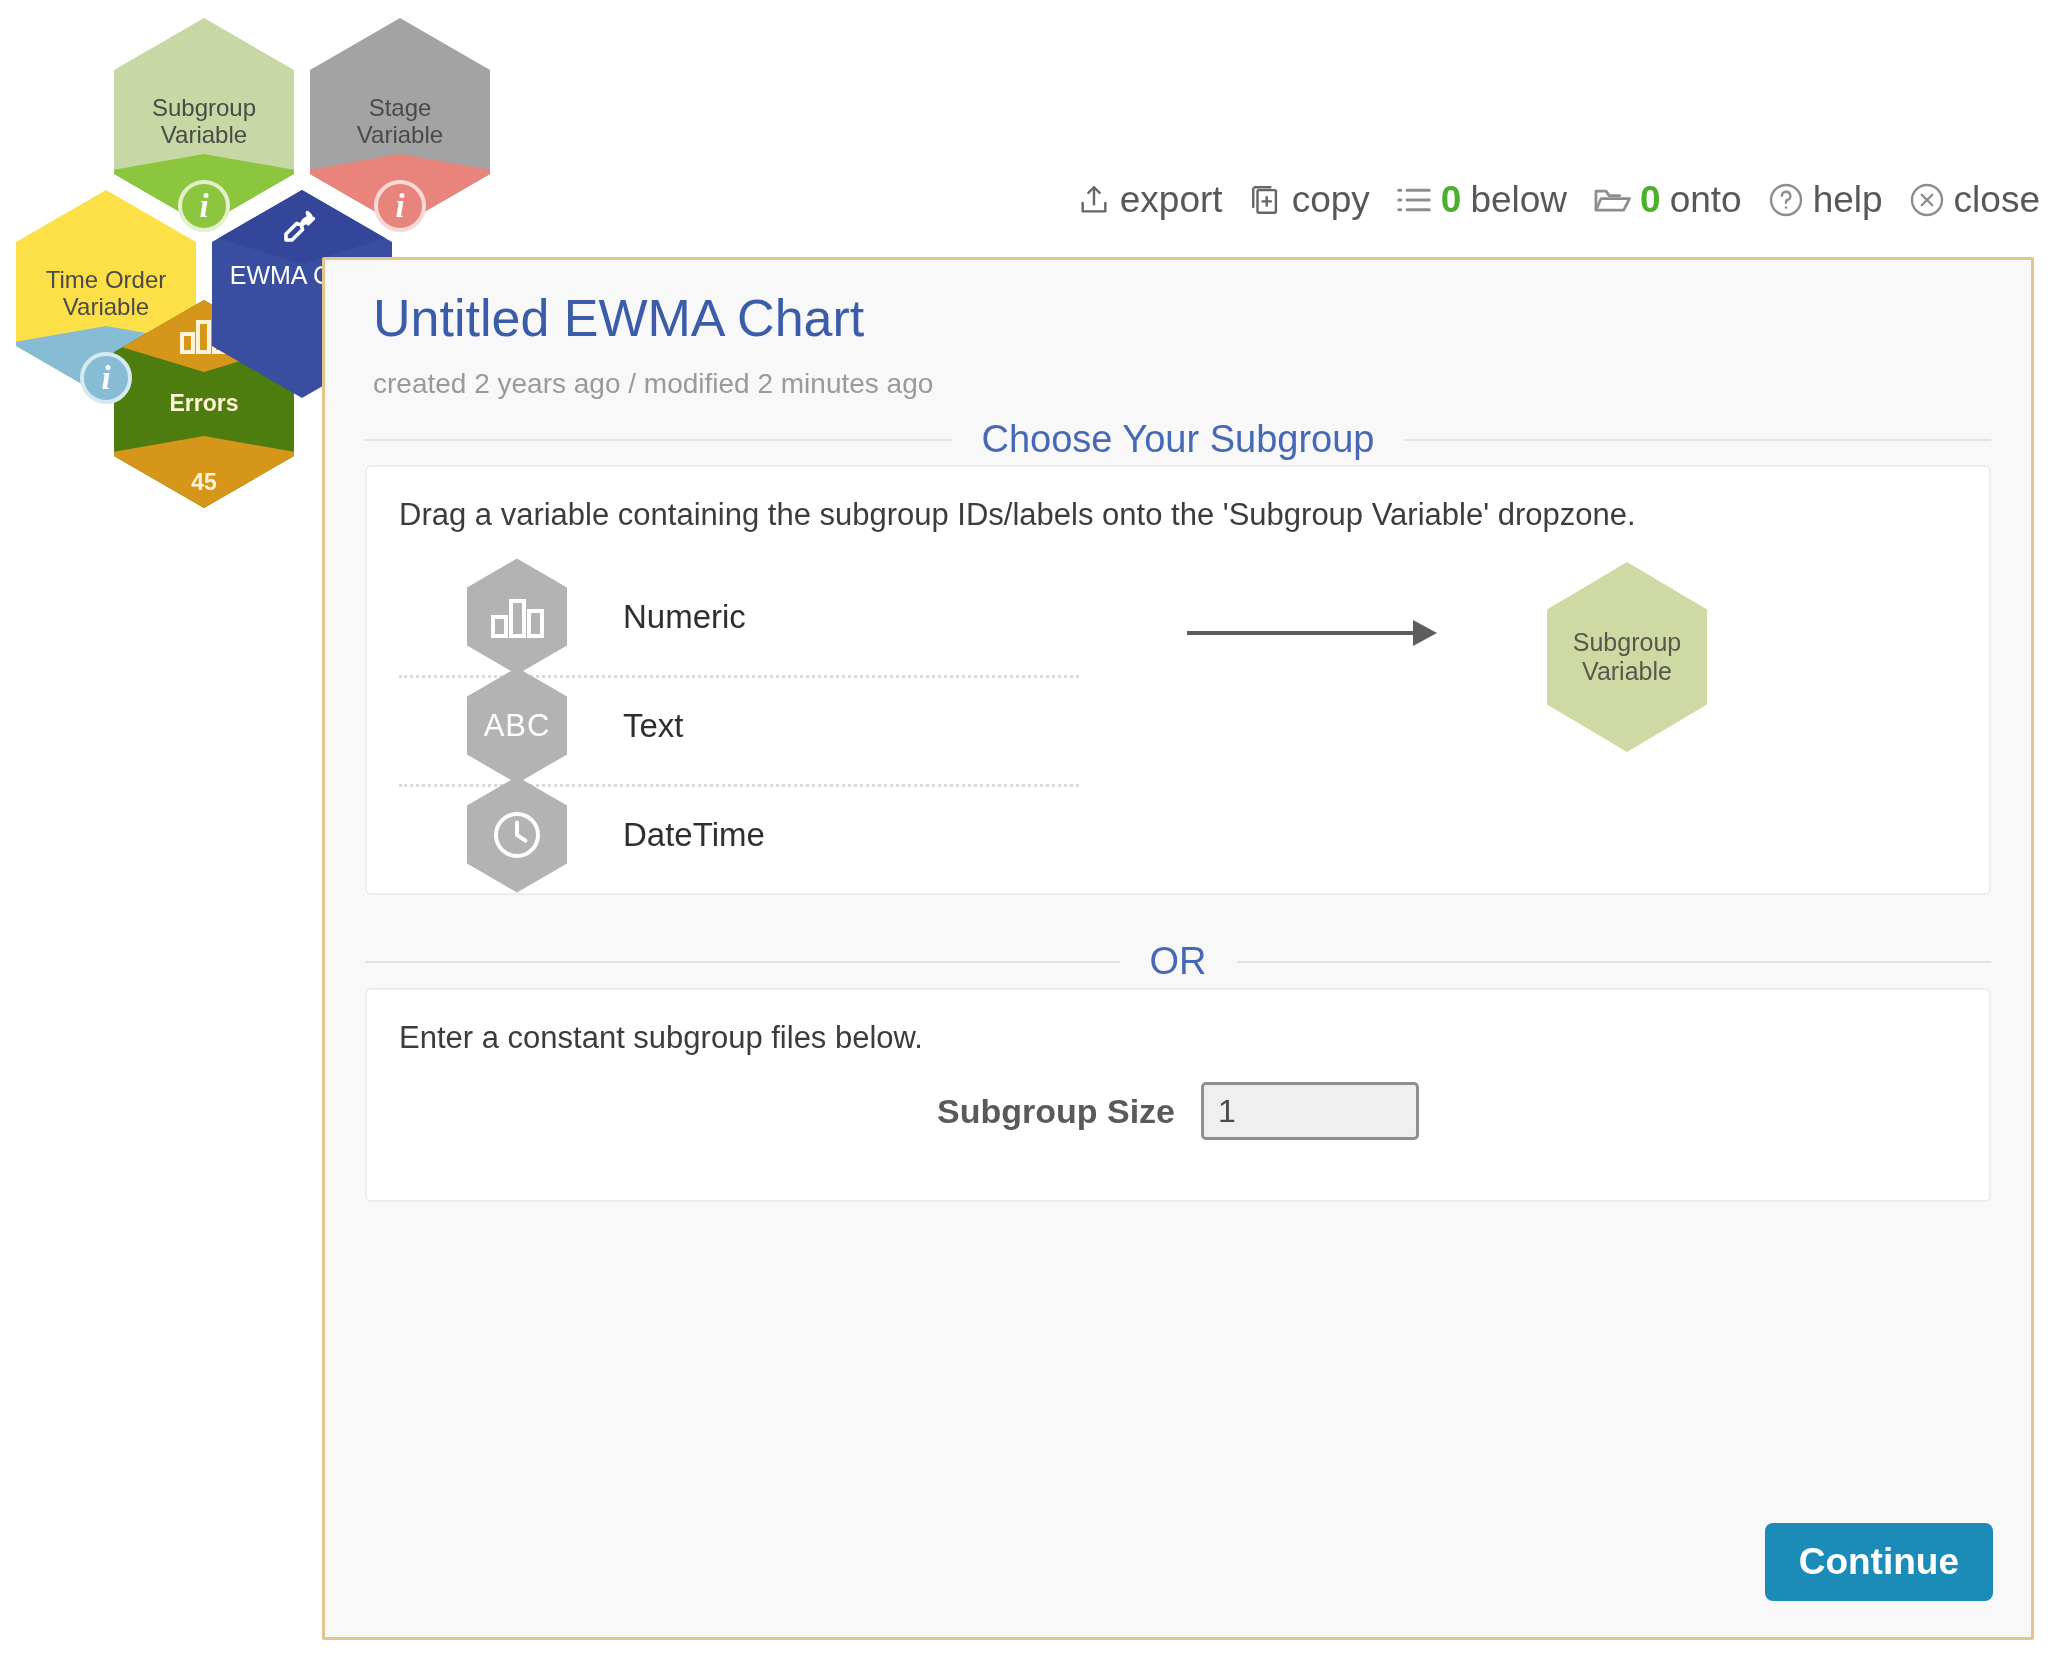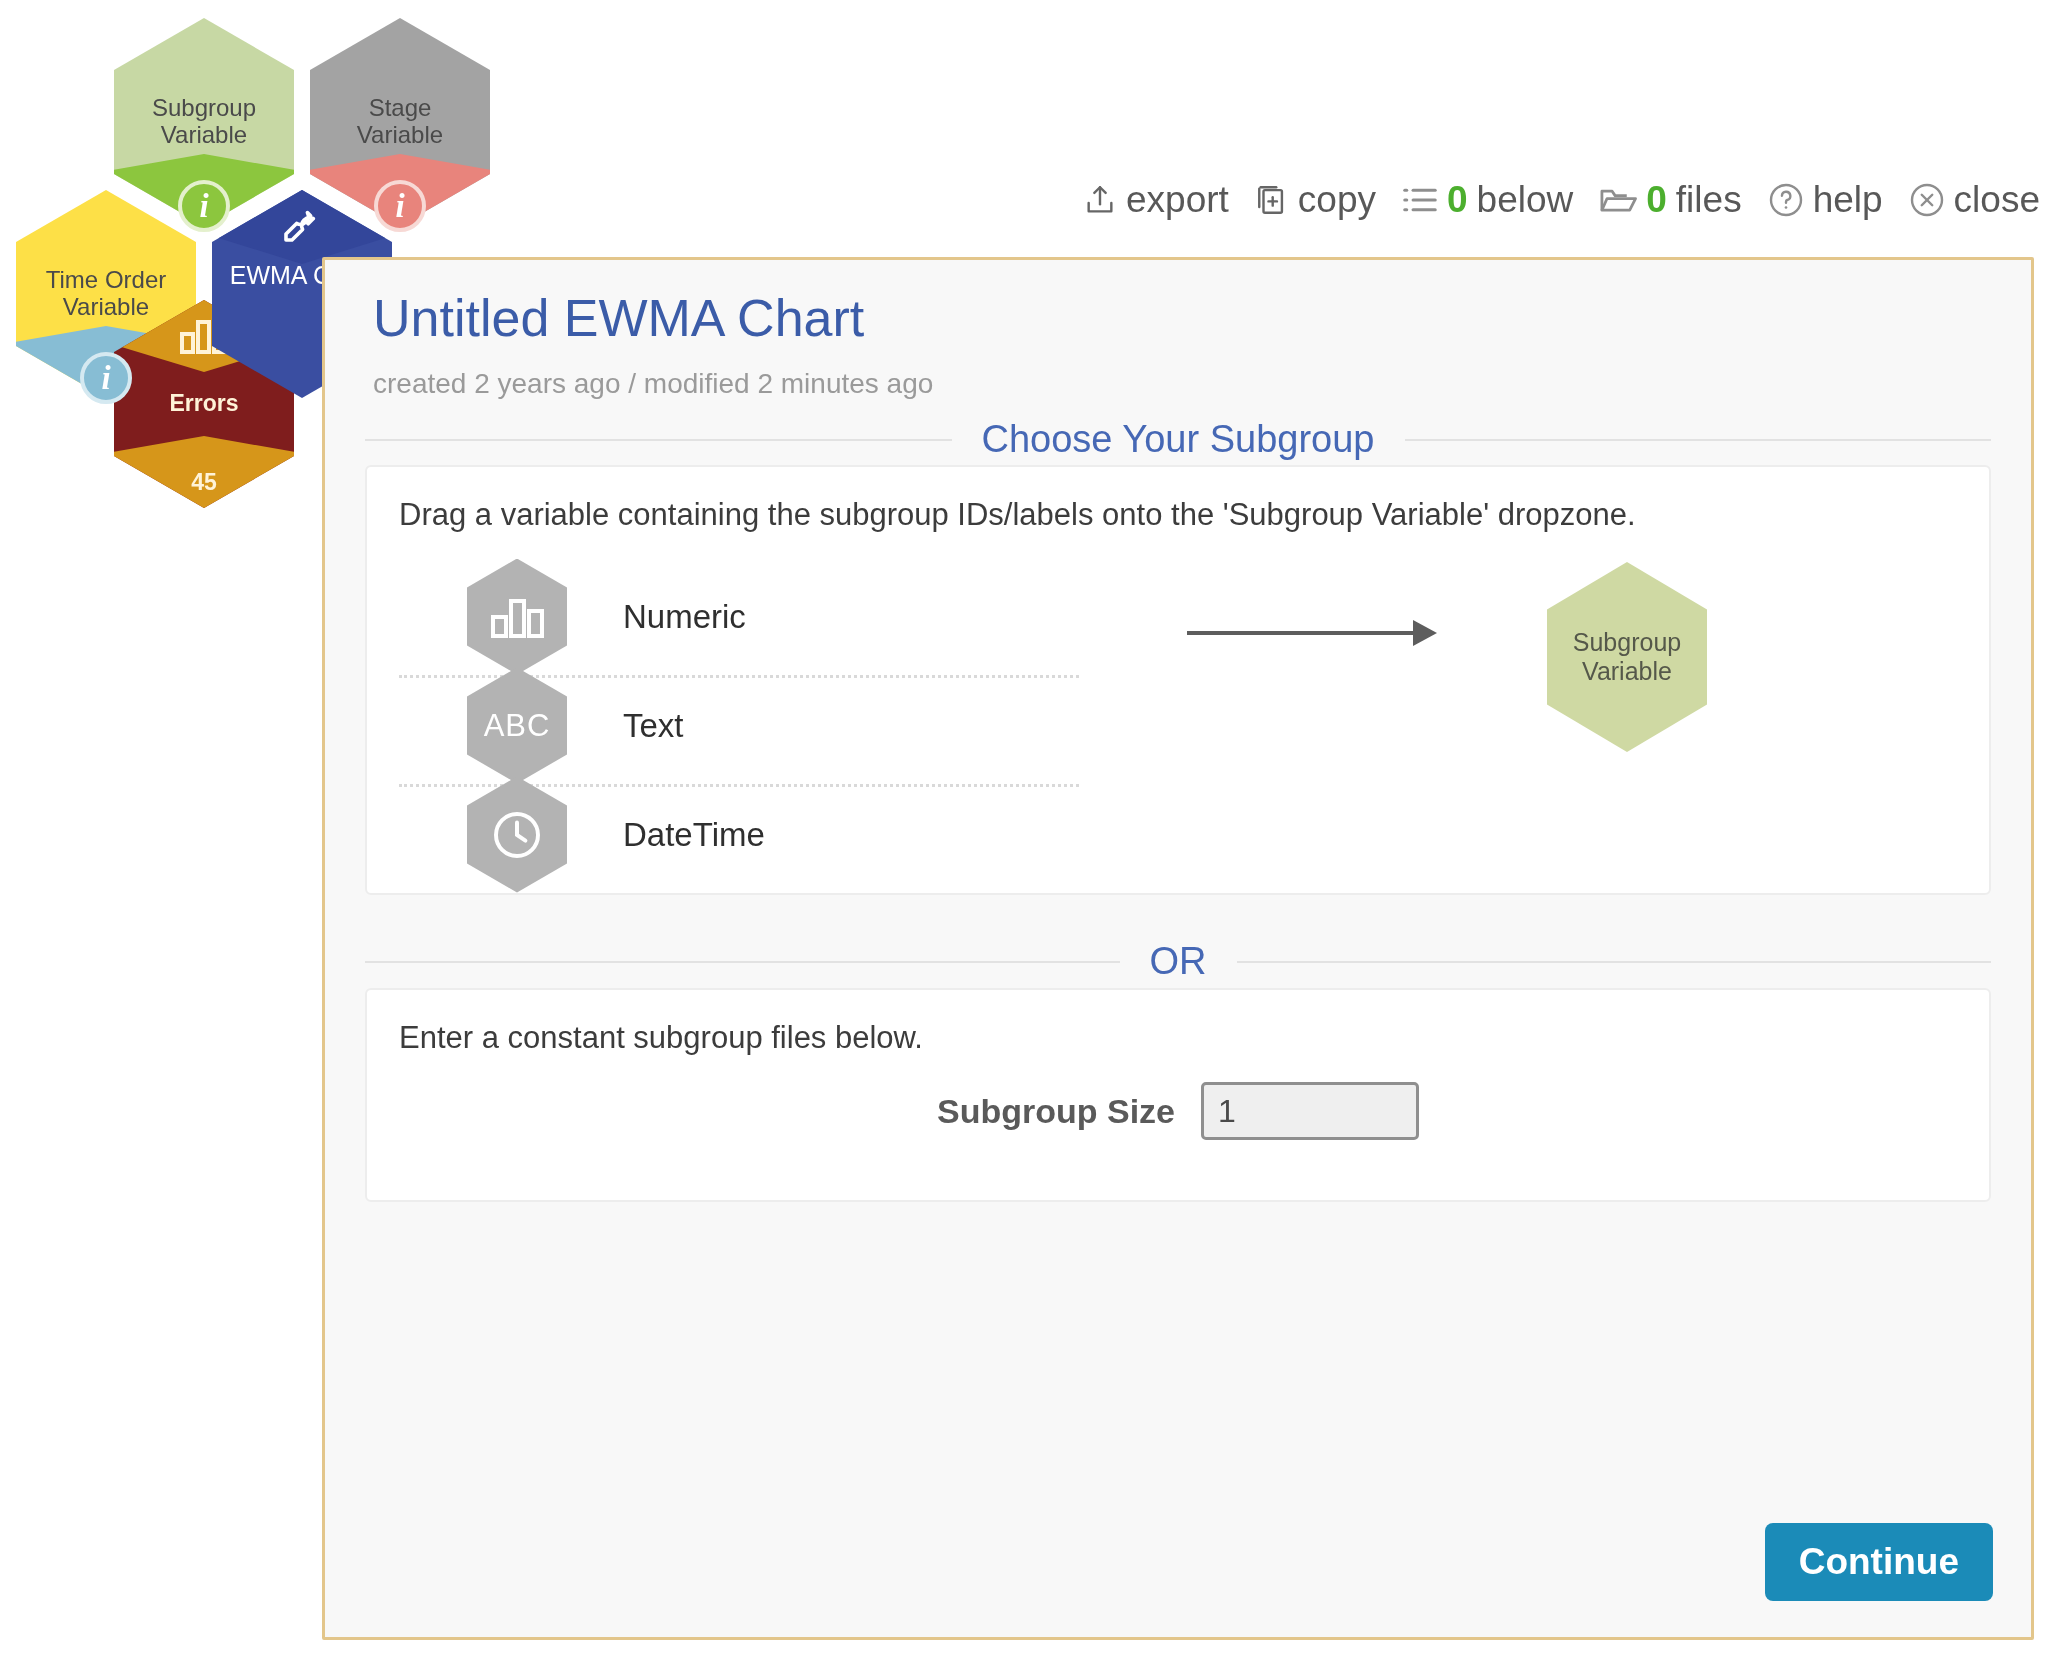--- a/index.html
+++ b/index.html
@@ -76,21 +76,21 @@
     background: #3a4ea1;
   }
   #hex-ewma .hex-label {
     font-size: 25px; color: #ffffff; font-weight: 500;
     margin-top: -38px;
   }
   #hex-ewma .hex-band-top { top: 0; height: 74px; background: #33469a; }
 
   #hex-errors {
     left: 114px; top: 300px; width: 180px; height: 208px;
-    background: #7f1d1d;
+    background: #4d7c0f;
   }
   #hex-errors .hex-label { font-size: 23px; color: #fff3d8; font-weight: 600; }
   #hex-errors .hex-band-top { top: 0; height: 72px; background: #d6961a; }
   #hex-errors .hex-band { bottom: 0; height: 72px; background: #d6961a; }
   #hex-errors .err-count {
     position: absolute; z-index: 3; bottom: 12px; left: 0; width: 100%;
     text-align: center; font-size: 23px; color: #fff3d8; font-weight: 600;
   }
   #hex-errors .err-bar-icon {
     position: absolute; z-index: 3; top: 14px; left: 50%;
@@ -319,21 +319,21 @@
     </div>
 
     <div class="tb-item">
       <span class="tb-ico">
         <svg width="38" height="34" viewBox="0 0 26 22" fill="none" stroke="#8e8e8e" stroke-width="1.9" stroke-linejoin="round">
           <path d="M2 18V5h7l2 3h8"></path>
           <path d="M2 18l3.5-8H25l-4 8H2z"></path>
         </svg>
       </span>
       <span class="tb-count">0</span>
-      <span>files</span>
+      <span>onto</span>
     </div>
 
     <div class="tb-item">
       <span class="tb-ico">
         <svg width="36" height="36" viewBox="0 0 24 24" fill="none" stroke="#8e8e8e" stroke-width="1.6">
           <circle cx="12" cy="12" r="10"></circle>
           <path d="M9.3 9.2a2.8 2.8 0 1 1 3.5 2.8c-.6.2-.8.7-.8 1.3v.6" stroke-linecap="round"></path>
           <circle cx="12" cy="17" r="0.9" fill="#8e8e8e" stroke="none"></circle>
         </svg>
       </span>

